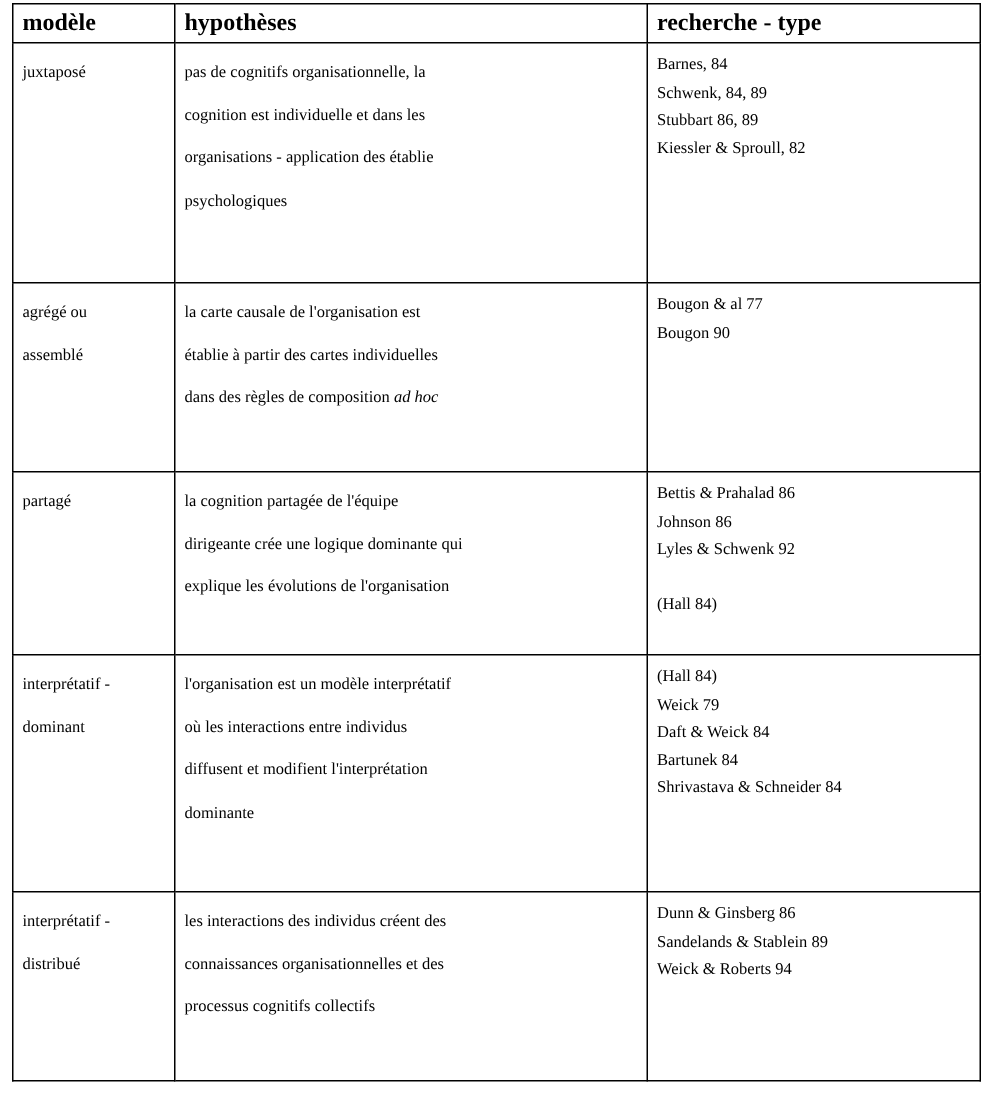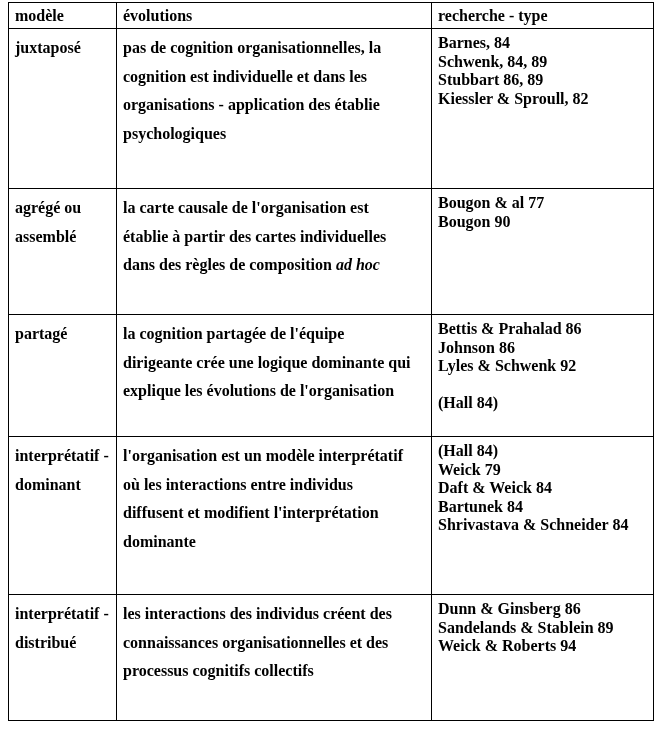--- a/index.html
+++ b/index.html
@@ -31,22 +31,22 @@
   table.matrix col.c1 { width: 108px; }
   table.matrix col.c2 { width: 315px; }
   table.matrix col.c3 { width: 222px; }
 
   table.matrix th,
   table.matrix td {
     border: 1.6px solid #000000;
     vertical-align: top;
     padding: 5px 0 5px 6px;
     text-align: left;
-    font-weight: bold;
-    font-size: 16px;
+    font-weight: normal;
+    font-size: 11px;
   }
   table.matrix thead th {
     font-weight: bold;
     font-size: 16px;
     height: 19px;
     padding-top: 3px;
     padding-bottom: 3px;
     line-height: 19px;
   }
   
@@ -75,31 +75,31 @@
 <div class="page">
   <table class="matrix">
     <colgroup>
       <col class="c1">
         <col class="c2">
         <col class="c3">
     </colgroup>
     <thead>
       <tr>
         <th>modèle</th>
-        <th>évolutions</th>
+        <th>hypothèses</th>
         <th>recherche - type</th>
       </tr>
     </thead>
     <tbody>
       <tr style="height:160px">
         <td class="model">
           <span class="hyp-line">juxtaposé</span>
         </td>
         <td class="hypothesis">
-          <span class="hyp-line">pas de cognition organisationnelles, la</span>
+          <span class="hyp-line">pas de cognitifs organisationnelle, la</span>
           <span class="hyp-line">cognition est individuelle et dans les</span>
           <span class="hyp-line">organisations - application des établie</span>
           <span class="hyp-line">psychologiques</span>
         </td>
         <td class="research">
           <span class="ref-line">Barnes, 84</span>
           <span class="ref-line">Schwenk, 84, 89</span>
           <span class="ref-line">Stubbart 86, 89</span>
           <span class="ref-line">Kiessler &amp; Sproull, 82</span>
         </td>

